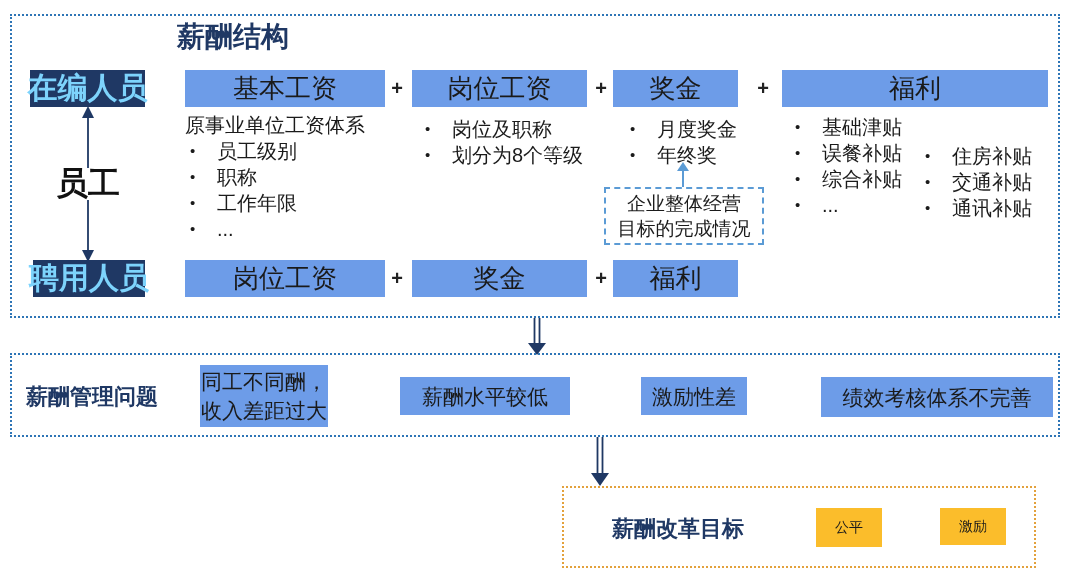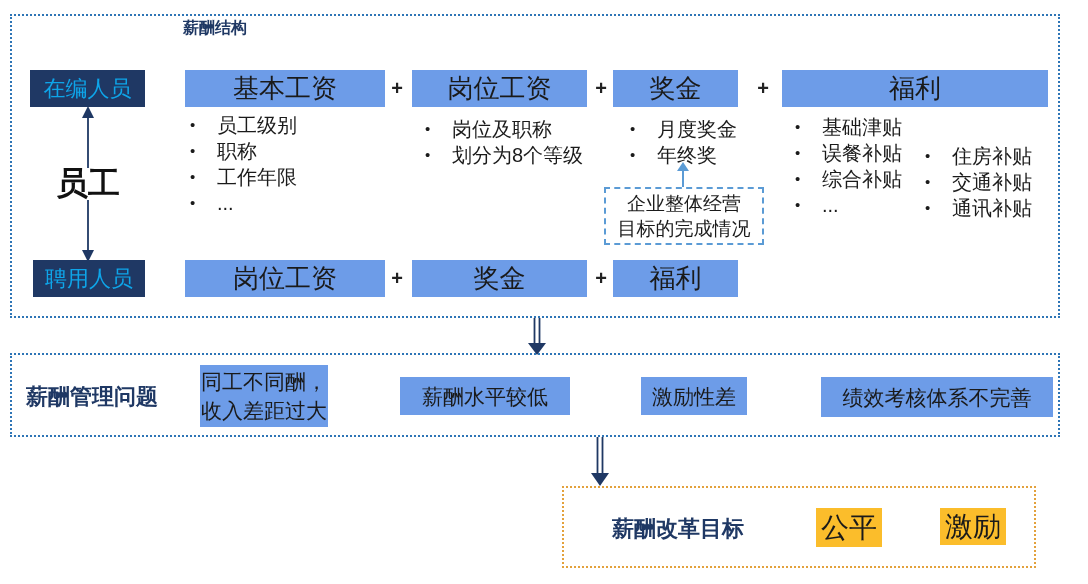--- a/index.html
+++ b/index.html
@@ -20,22 +20,22 @@
   .sec{position:absolute;box-sizing:border-box;}
   .sec-dotblue{border:2px dotted var(--border-blue);}
   .sec-dotorange{border:2px dotted var(--border-orange);}
   .sec-title{position:absolute;font-weight:bold;color:var(--navy);white-space:nowrap;}
   .bluebox{
     position:absolute;background:var(--blue);
     display:flex;align-items:center;justify-content:center;
     font-size:26px;color:var(--ink);white-space:nowrap;
   }
   .navybox{
-    position:absolute;background:var(--navy);color:#0ea5e9;font-weight:normal;
-    display:flex;align-items:center;justify-content:center;font-size:22px;white-space:nowrap;
+    position:absolute;background:var(--navy);color:#7dd3fc;font-weight:bold;
+    display:flex;align-items:center;justify-content:center;font-size:30px;white-space:nowrap;
   }
   .plus{
     position:absolute;display:flex;align-items:center;justify-content:center;
     font-size:20px;font-weight:600;color:#222;
   }
   .emp-label{
     position:absolute;background:#fff;font-weight:bold;font-size:32px;color:#111;
     display:flex;align-items:center;justify-content:center;
   }
   .notes{position:absolute;font-size:20px;line-height:26px;color:#1b1b1b;white-space:nowrap;}
@@ -47,31 +47,31 @@
     display:flex;align-items:center;justify-content:center;text-align:center;
     font-size:19px;line-height:25px;white-space:pre-line;color:#1b1b1b;
   }
   .problem{
     position:absolute;background:var(--blue);
     display:flex;align-items:center;justify-content:center;text-align:center;
     font-size:21px;line-height:29px;color:var(--ink);white-space:pre-line;
   }
   .goal{
     position:absolute;background:var(--gold);
-    display:flex;align-items:center;justify-content:center;font-size:28px;color:var(--ink);
+    display:flex;align-items:center;justify-content:center;font-size:14px;color:var(--ink);
   }
 </style>
 </head>
 <body>
 
 <div id="canvas">
 
   <div class="sec sec-dotblue" style="left:10px;top:14px;width:1050px;height:304px;">
 
-    <div class="sec-title" style="left:171px;top:2px;font-size:16px;">薪酬结构</div>
+    <div class="sec-title" style="left:165px;top:2px;font-size:28px;">薪酬结构</div>
 
     <div class="navybox" style="left:18px;top:54px;width:115px;height:37px;">在编人员</div>
 
     <svg class="abs" style="left:64px;top:90px;" width="24" height="156" viewBox="0 0 24 156">
       <polygon points="12,0 6,12 18,12" fill="#1F3864"></polygon>
       <line x1="12" y1="10" x2="12" y2="146" stroke="#1F3864" stroke-width="1.8"></line>
       <polygon points="12,156 6,144 18,144" fill="#1F3864"></polygon>
     </svg>
 
     <div class="emp-label" style="left:38px;top:152px;width:76px;height:32px;">员工</div>
@@ -80,20 +80,21 @@
 
     <div class="bluebox" style="left:173px;top:54px;width:200px;height:37px;">基本工资</div>
     <div class="plus" style="left:374px;top:54px;width:22px;height:37px;">+</div>
     <div class="bluebox" style="left:400px;top:54px;width:175px;height:37px;">岗位工资</div>
     <div class="plus" style="left:578px;top:54px;width:22px;height:37px;">+</div>
     <div class="bluebox" style="left:601px;top:54px;width:125px;height:37px;">奖金</div>
     <div class="plus" style="left:740px;top:54px;width:22px;height:37px;">+</div>
     <div class="bluebox" style="left:770px;top:54px;width:266px;height:37px;">福利</div>
 
     <div class="notes" style="left:173px;top:96px;">
+      <div class="nhead">原事业单位工资体系</div>
       <div class="nrow">
           <span>员工级别</span>
         </div>
       <div class="nrow">
           <span>职称</span>
         </div>
       <div class="nrow">
           <span>工作年限</span>
         </div>
       <div class="nrow">

